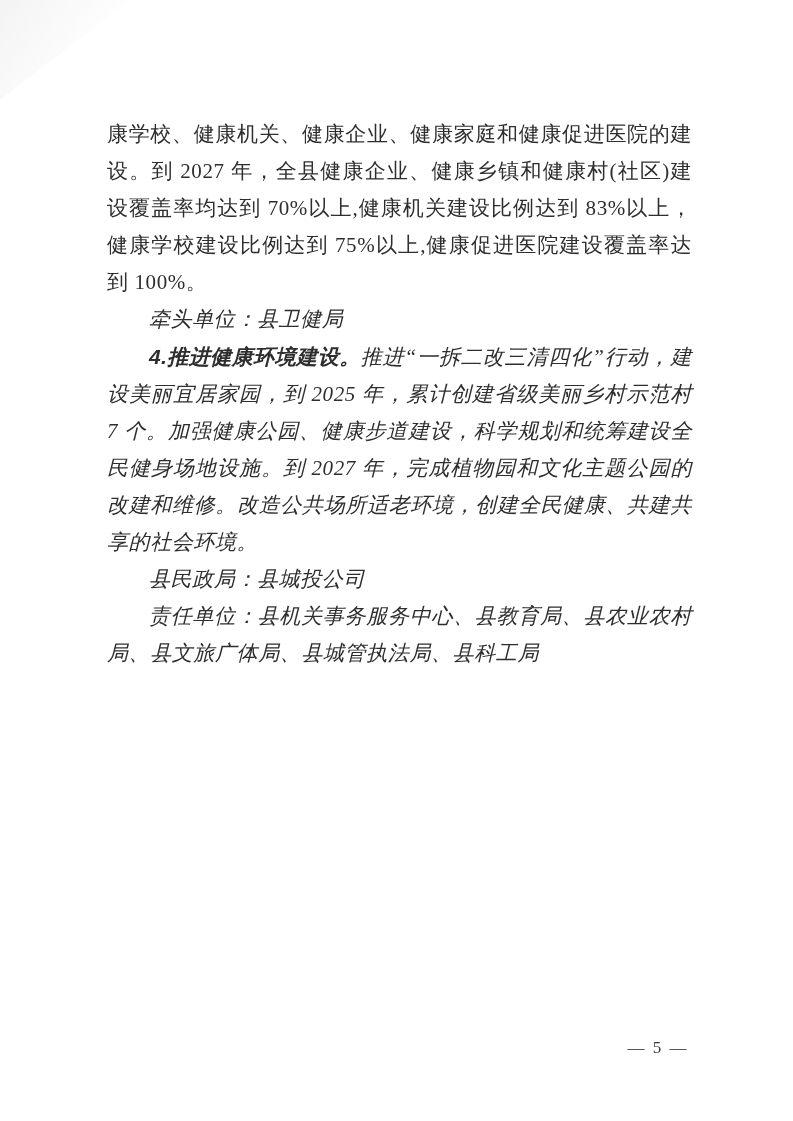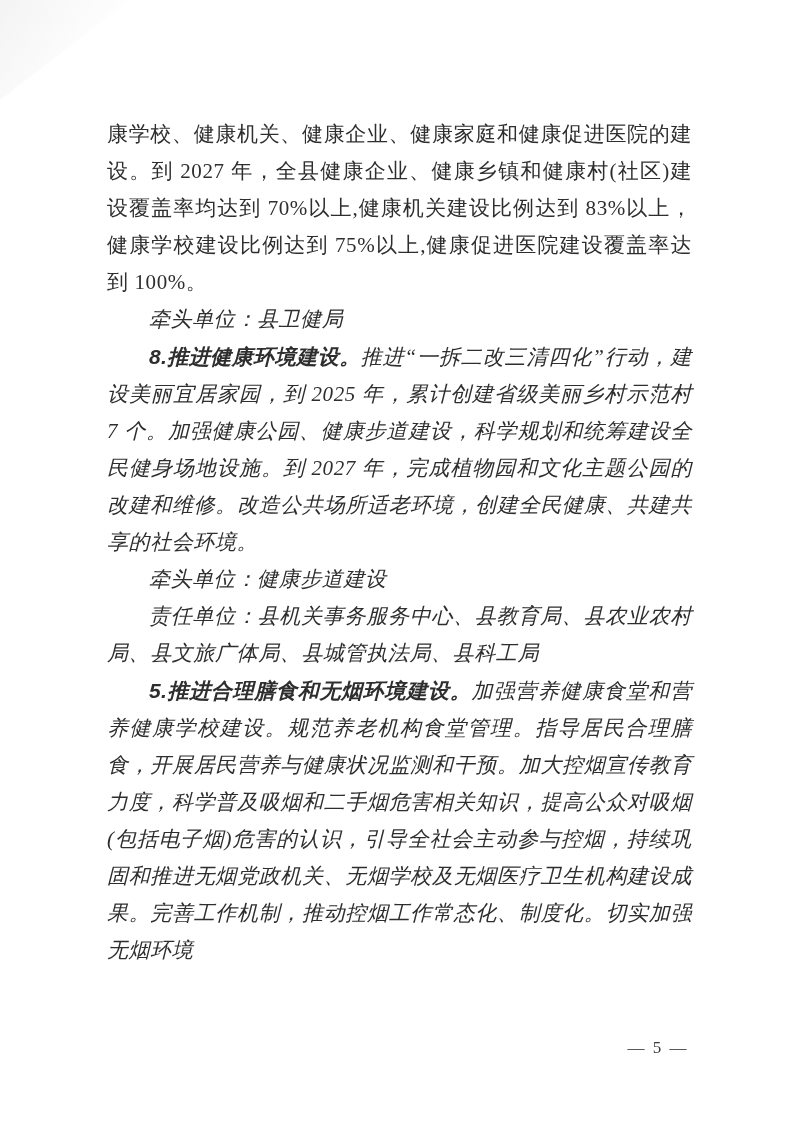--- a/index.html
+++ b/index.html
@@ -81,25 +81,24 @@
 
   <div class="corner-artifact"></div>
 
   <div class="content">
 
     <p><span>康学校、健康机关、健康企业、健康家庭和健康促进医院的建设。到 2027 年，全县健康企业、健康乡镇和健康村(社区)建设覆盖率均达到 70%以上,健康机关建设比例达到 83%以上，健康学校建设比例达到 75%以上,健康促进医院建设覆盖率达到 100%。</span></p>
 
     <p class="indent"><span>牵头单位：县卫健局</span></p>
 
 
-    <p class="indent"><span class="lead-bold">8.推进健康环境建设。</span><span>推进“一拆二改三清四化”行动，建设美丽宜居家园，到 2025 年，累计创建省级美丽乡村示范村 7 个。加强健康公园、健康步道建设，科学规划和统筹建设全民健身场地设施。到 2027 年，完成植物园和文化主题公园的改建和维修。改造公共场所适老环境，创建全民健康、共建共享的社会环境。</span></p>
+    <p class="indent"><span class="lead-bold">4.推进健康环境建设。</span><span>推进“一拆二改三清四化”行动，建设美丽宜居家园，到 2025 年，累计创建省级美丽乡村示范村 7 个。加强健康公园、健康步道建设，科学规划和统筹建设全民健身场地设施。到 2027 年，完成植物园和文化主题公园的改建和维修。改造公共场所适老环境，创建全民健康、共建共享的社会环境。</span></p>
 
-    <p class="indent"><span>牵头单位：健康步道建设</span></p>
+    <p class="indent"><span>县民政局：县城投公司</span></p>
 
     <p class="indent"><span>责任单位：县机关事务服务中心、县教育局、县农业农村局、县文旅广体局、县城管执法局、县科工局</span></p>
 
-    <p class="indent"><span class="lead-bold">5.推进合理膳食和无烟环境建设。</span><span>加强营养健康食堂和营养健康学校建设。规范养老机构食堂管理。指导居民合理膳食，开展居民营养与健康状况监测和干预。加大控烟宣传教育力度，科学普及吸烟和二手烟危害相关知识，提高公众对吸烟(包括电子烟)危害的认识，引导全社会主动参与控烟，持续巩固和推进无烟党政机关、无烟学校及无烟医疗卫生机构建设成果。完善工作机制，推动控烟工作常态化、制度化。切实加强无烟环境</span></p>
 
   </div>
 
   <div class="page-number">— 5 —</div>
 
 </div>
 
 </body></html>

